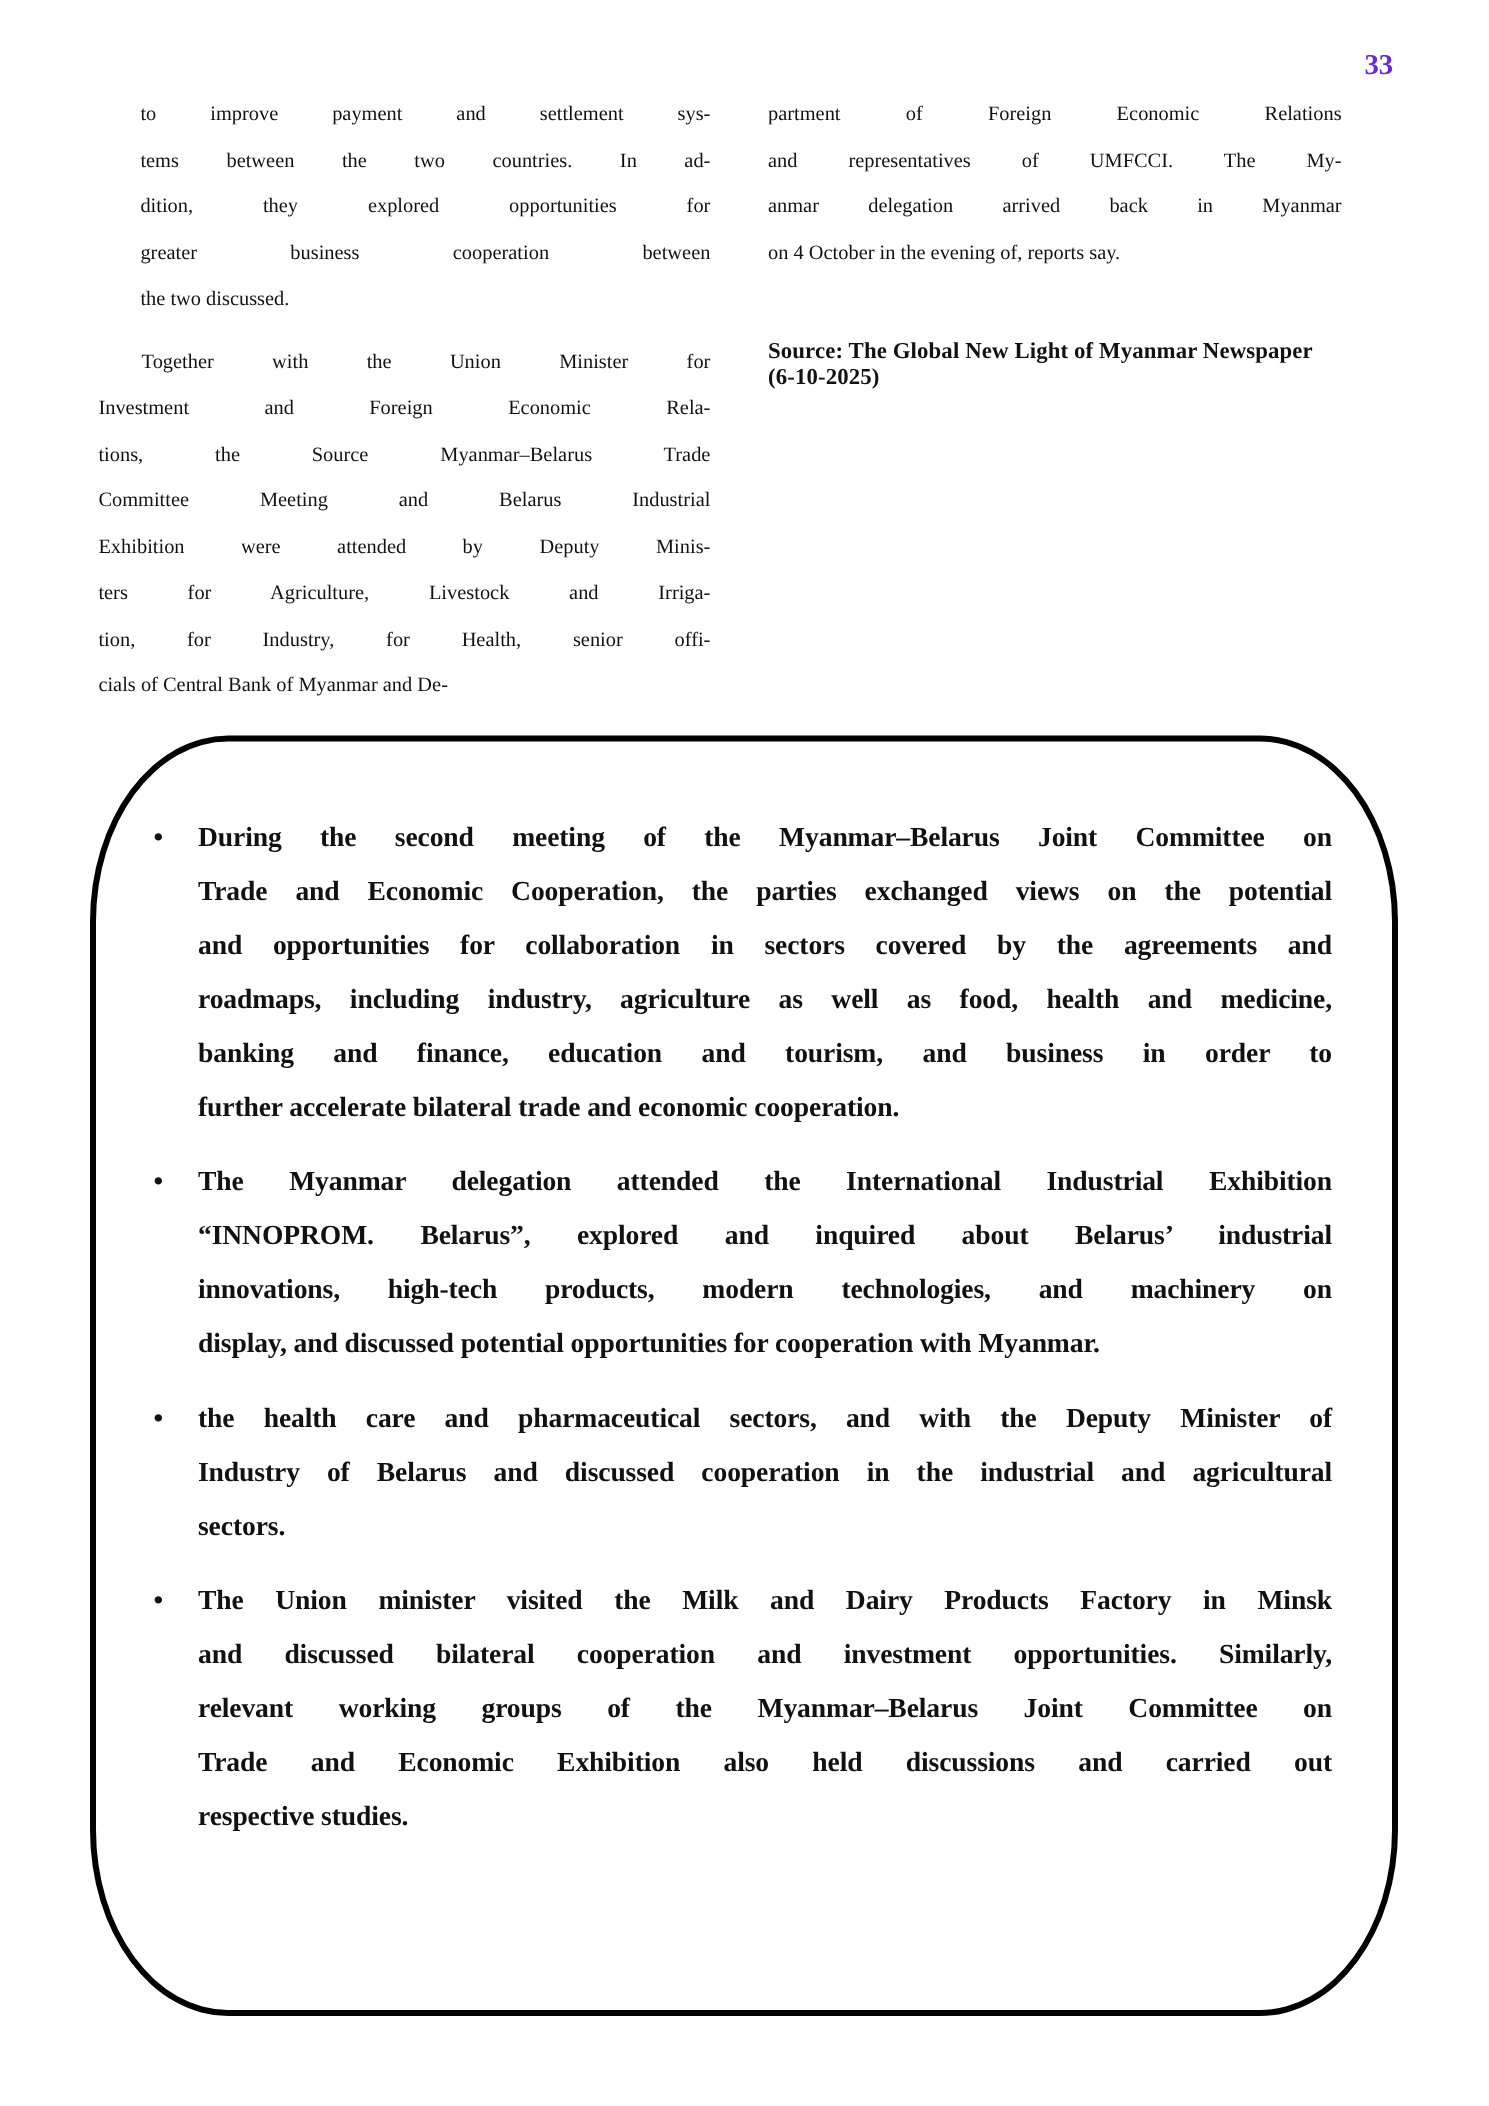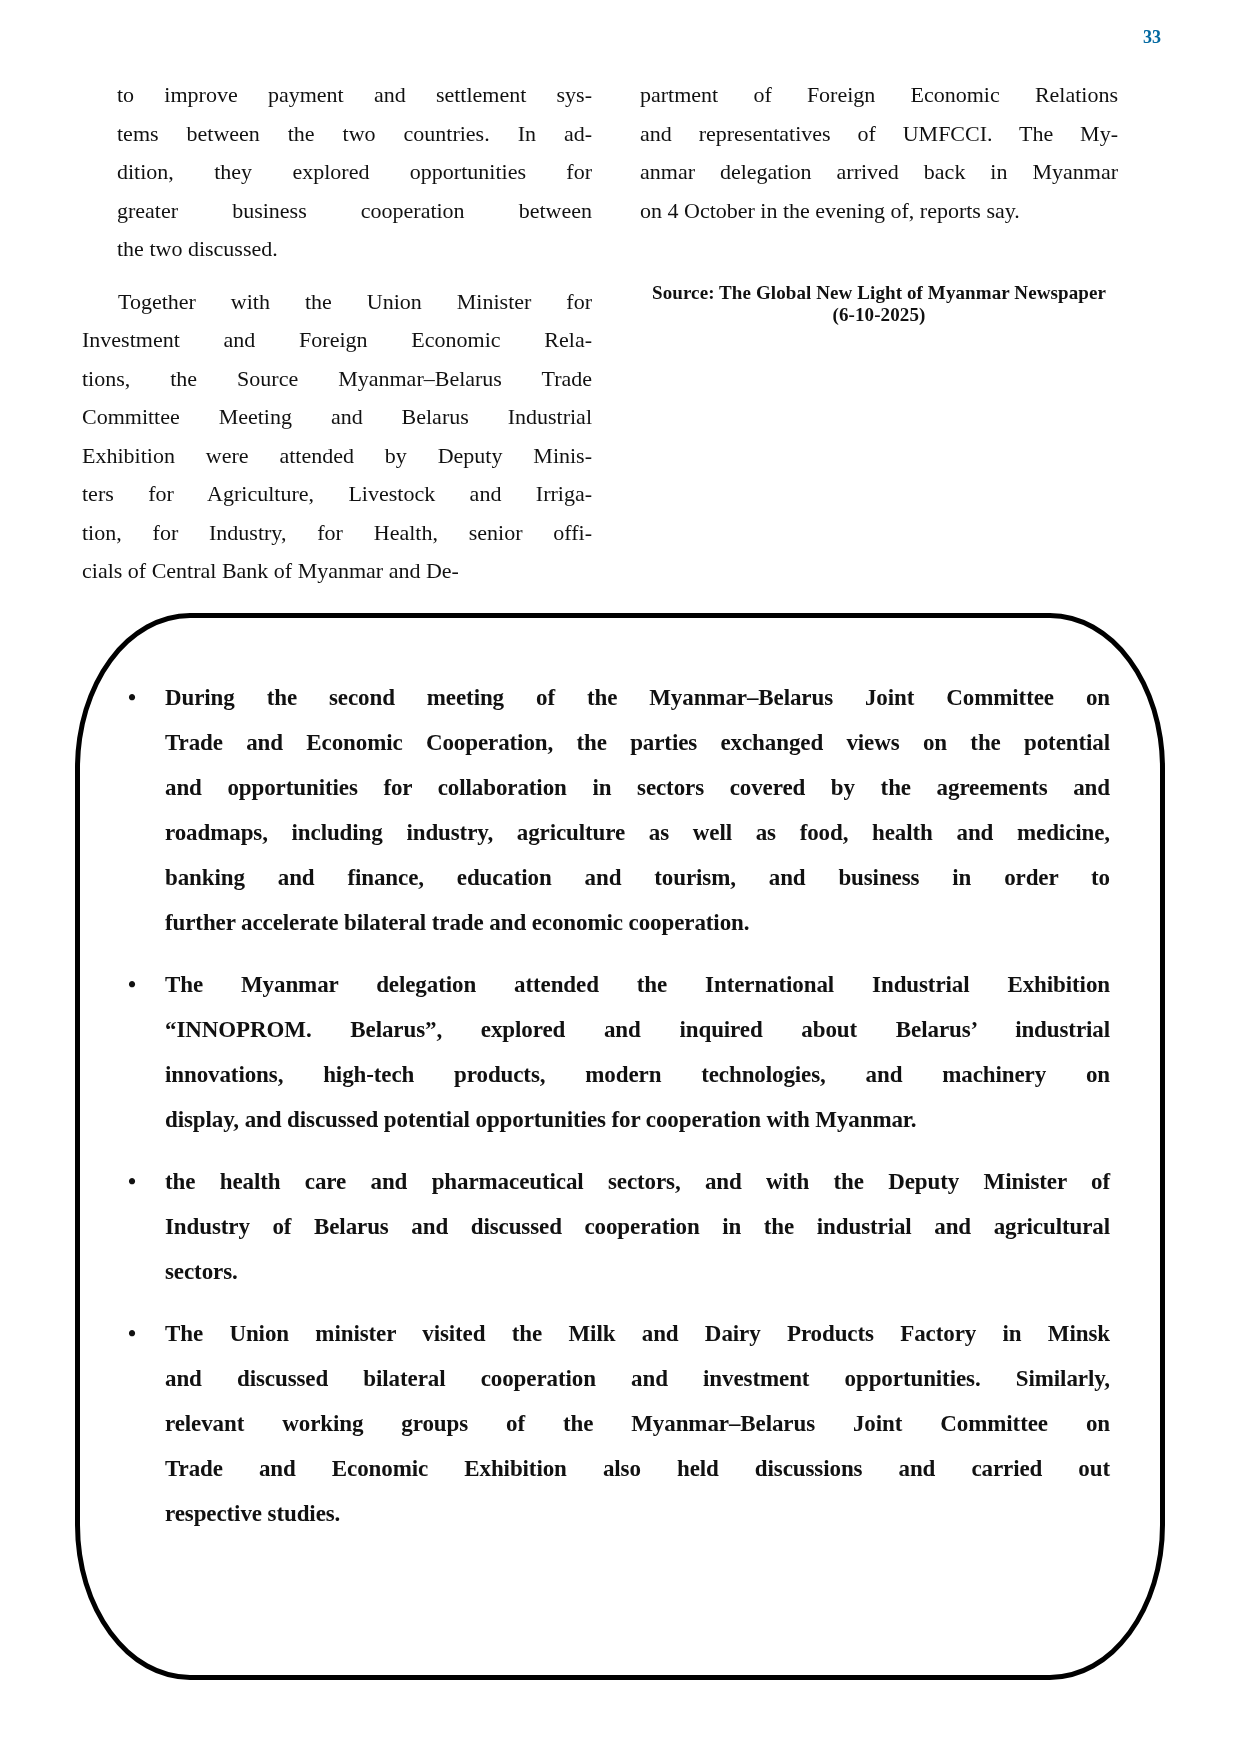--- a/index.html
+++ b/index.html
@@ -8,44 +8,44 @@
     background: #ffffff;
     font-family: "Liberation Serif", serif;
     color: #111111;
     overflow: hidden;
     position: relative;
   }
   .page { position: relative; width: 1241px; height: 1755px; background: #ffffff; }
 
   .page-number {
     position: absolute;
-    top: 27px; right: 80px;
-    font-size: 18px;
+    top: 42px; right: 80px;
+    font-size: 24px;
     font-weight: bold;
-    color: #0369a1;
+    color: #6d28d9;
   }
 
   
   .article { position: absolute; top: 76px; left: 82px; width: 1040px; }
   .col { position: absolute; top: 0; }
   .col-left  { left: 0;     width: 510px; }
   .col-right { left: 558px; width: 478px; }
 
-  .para { font-size: 22px; line-height: 38.5px; }
+  .para { font-size: 17px; line-height: 38.5px; }
   .para + .para { margin-top: 14px; }
   .para-continued { padding-left: 35px; }
 
   .tline { text-align: justify; text-align-last: justify; }
   .tline-last { text-align-last: left; }
 
   .source-line {
     margin-top: 52px;
     font-size: 19px;
     font-weight: bold;
-    text-align: center;
+    text-align: left;
     letter-spacing: 0.1px;
   }
 
   
   .summary-box {
     position: absolute;
     left: 75px; top: 613px;
     width: 1090px; height: 1067px;
     border: 5px solid #000000;
     border-radius: 115px / 155px;

